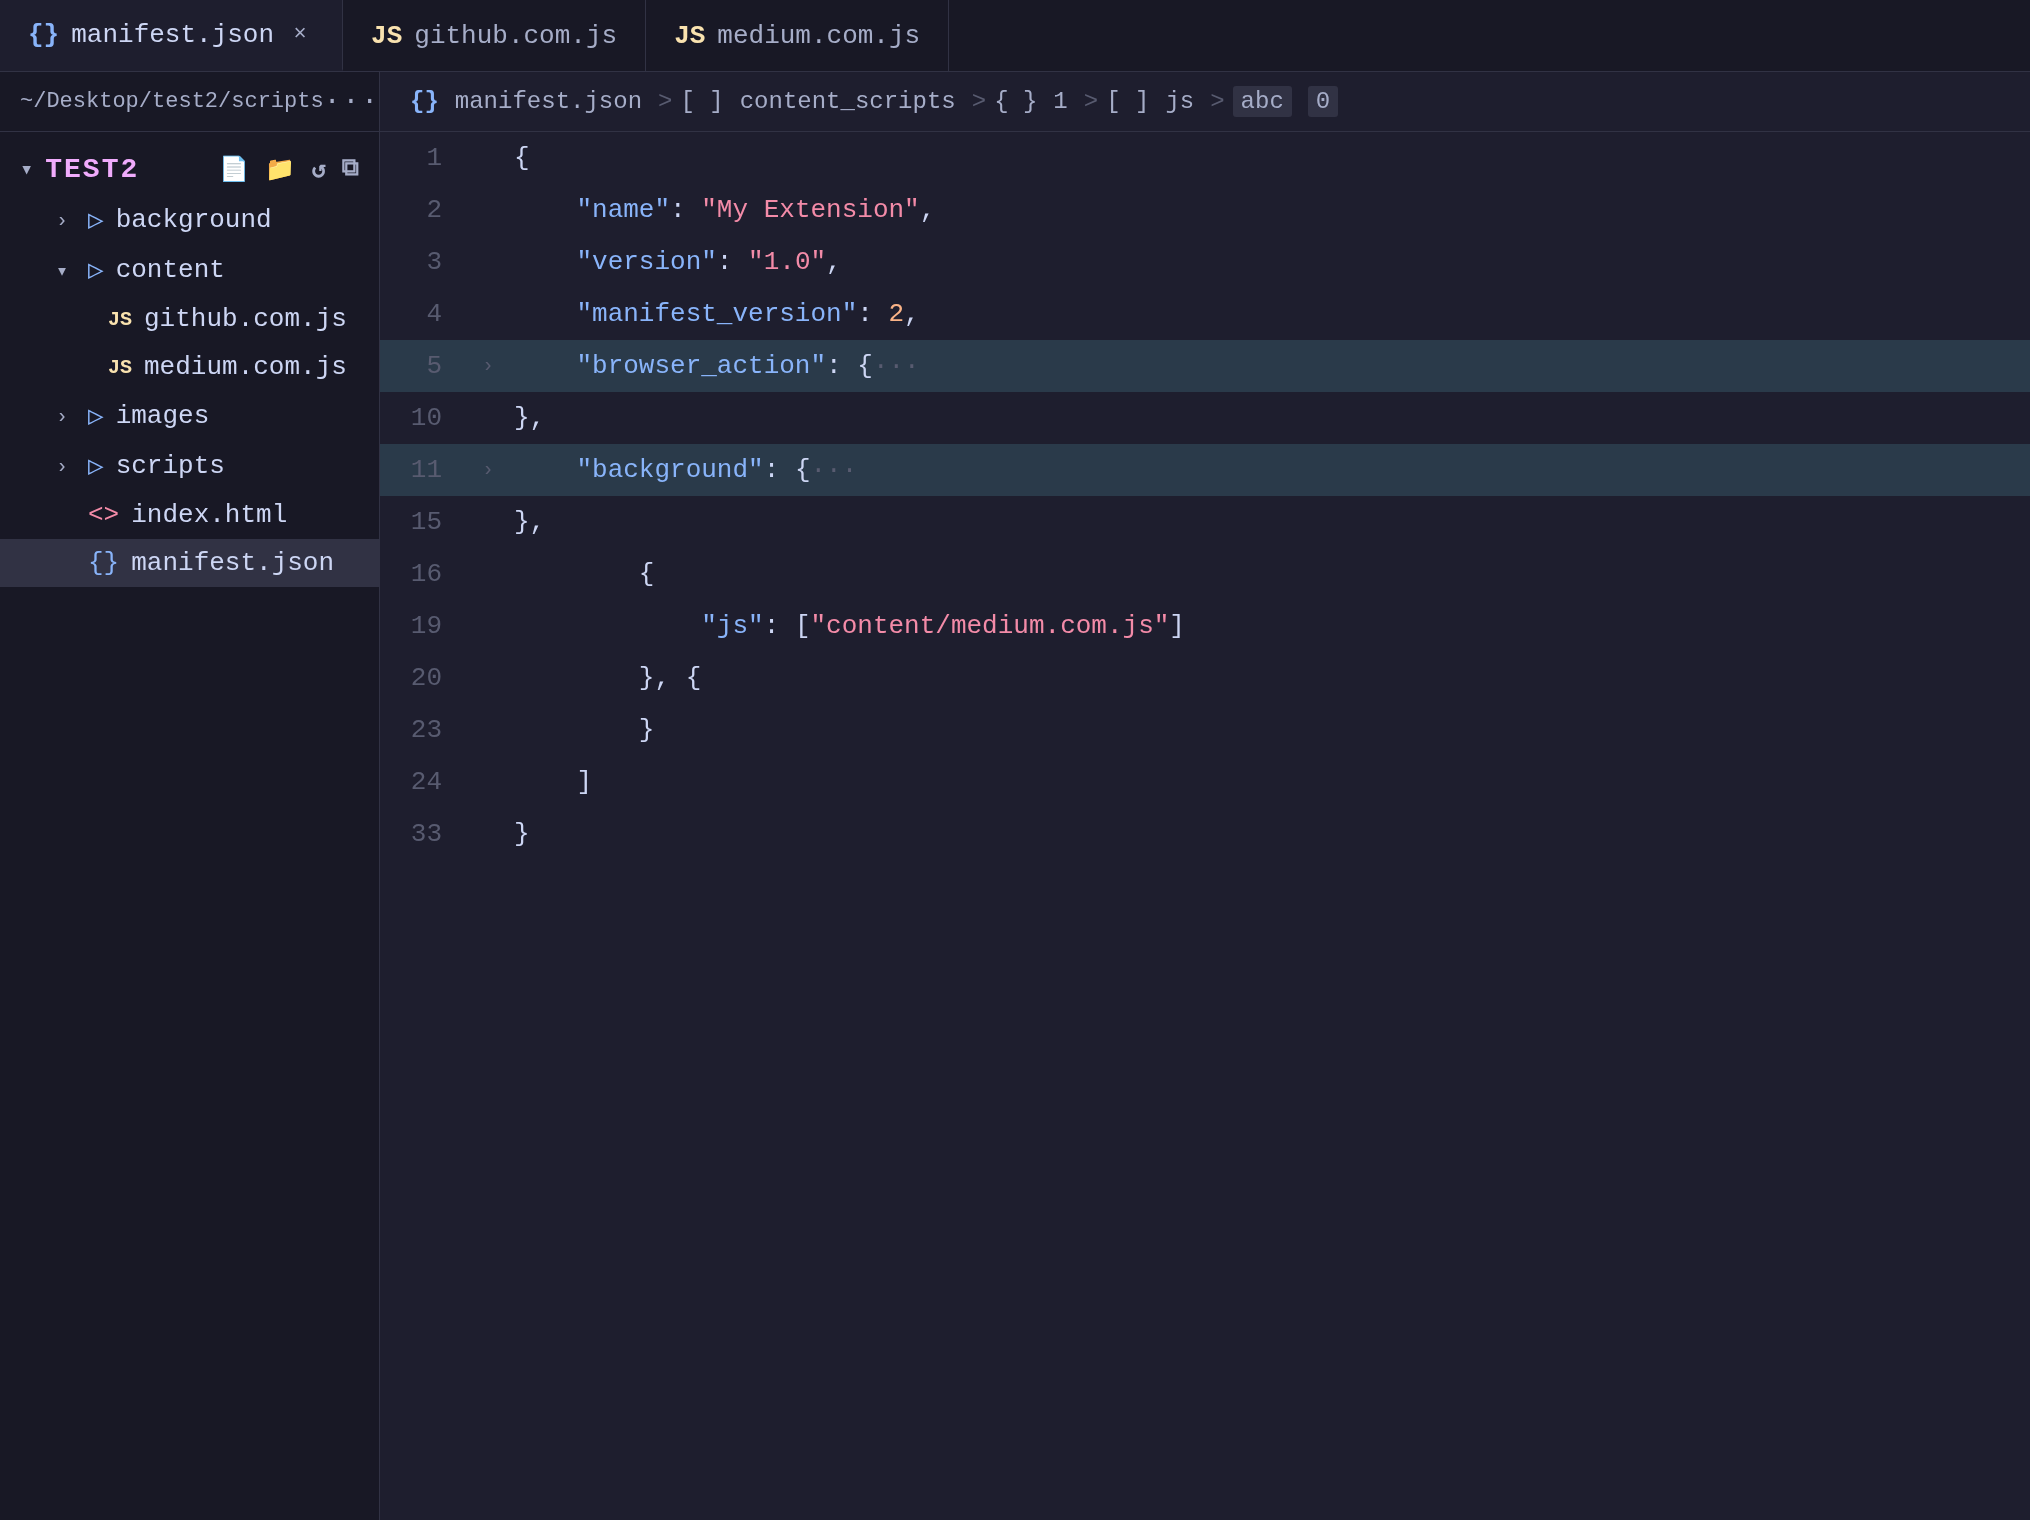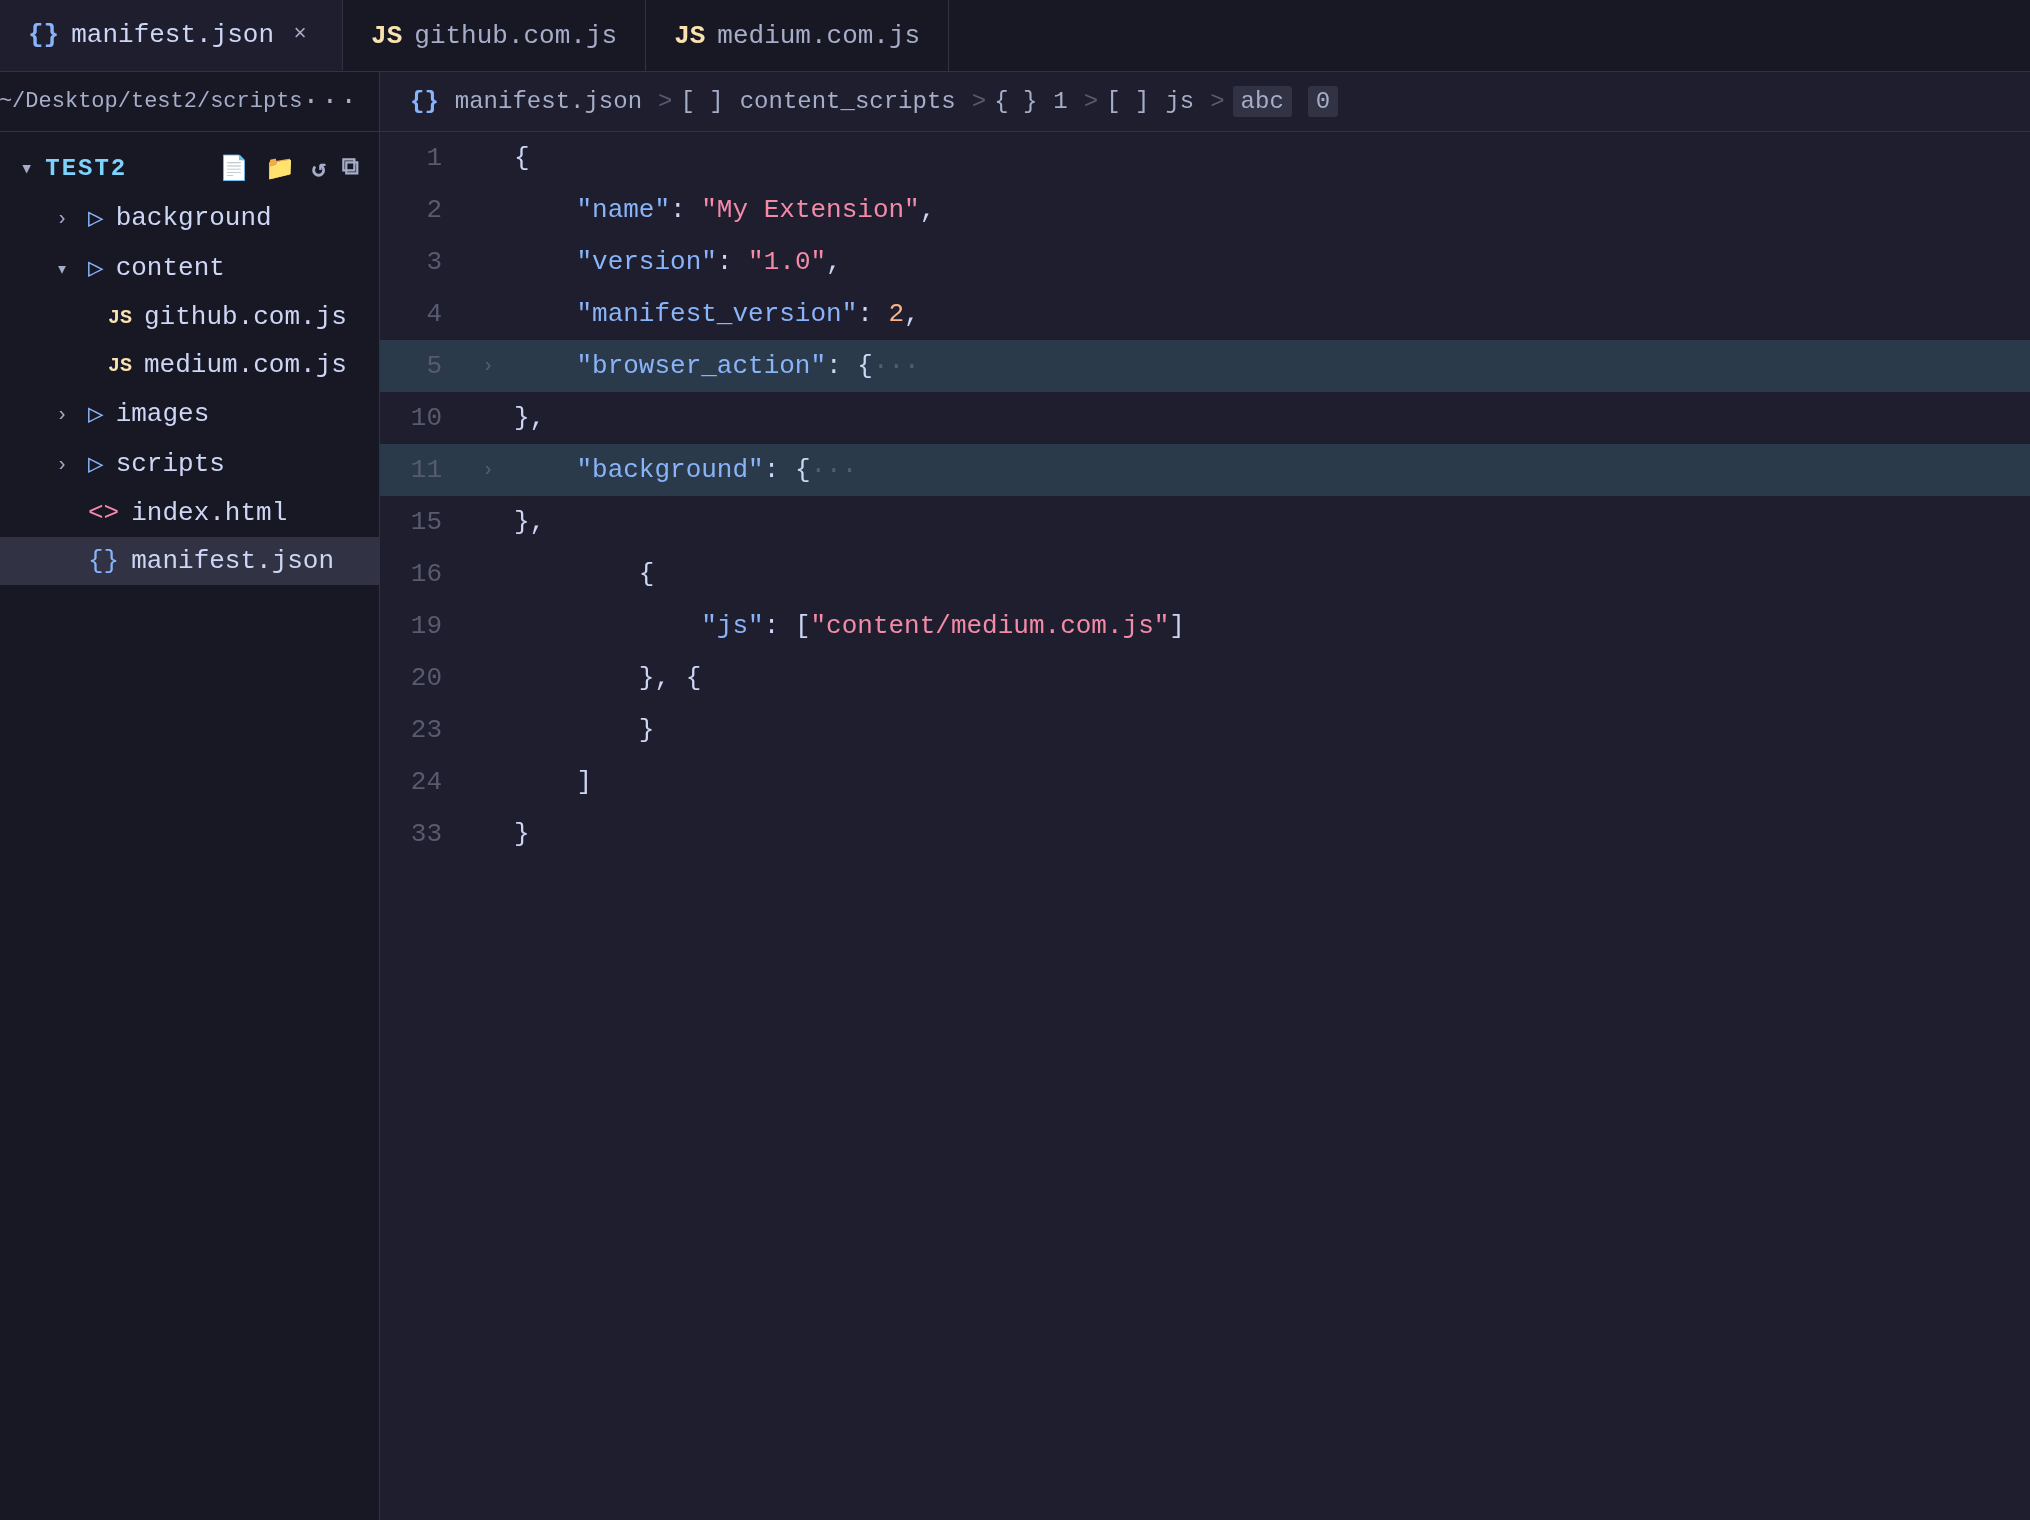--- a/index.html
+++ b/index.html
@@ -72,21 +72,21 @@
       background: #181825;
       border-right: 1px solid #313244;
       display: flex;
       flex-direction: column;
       flex-shrink: 0;
     }
 
     .sidebar-header {
       display: flex;
       align-items: center;
-      justify-content: flex-end;
+      justify-content: space-between;
       padding: 16px 20px;
       height: 60px;
       border-bottom: 1px solid #313244;
     }
 
     .sidebar-path {
       font-size: 22px;
       color: #a6adc8;
     }
 
@@ -259,21 +259,21 @@
 
 <div class="main-layout">
   <div class="sidebar">
     <div class="sidebar-header">
       <span class="sidebar-path">~/Desktop/test2/scripts</span>
       <span class="sidebar-dots">···</span>
     </div>
     <div class="sidebar-tree">
     <div class="tree-root">
   <span style="color:#a6adc8;font-size:22px;">▾</span>
-  <span style="font-size:24px;letter-spacing:2px;color:#7dd3fc;">TEST2</span>
+  <span style="font-size:28px;letter-spacing:2px;color:#f0abfc;">TEST2</span>
   <div class="tree-root-icons">
     <span style="font-size:24px;color:#a6adc8;cursor:pointer;">📄</span>
     <span style="font-size:24px;color:#a6adc8;cursor:pointer;">📁</span>
     <span style="font-size:24px;color:#a6adc8;cursor:pointer;">↺</span>
     <span style="font-size:24px;color:#a6adc8;cursor:pointer;">⧉</span>
   </div>
 </div>
         <div class="tree-item indent1">
           <span style="color: rgb(166, 173, 200); font-size: 20px; width: 20px;">›</span>
           <span style="color: rgb(137, 180, 250);">▷</span>

